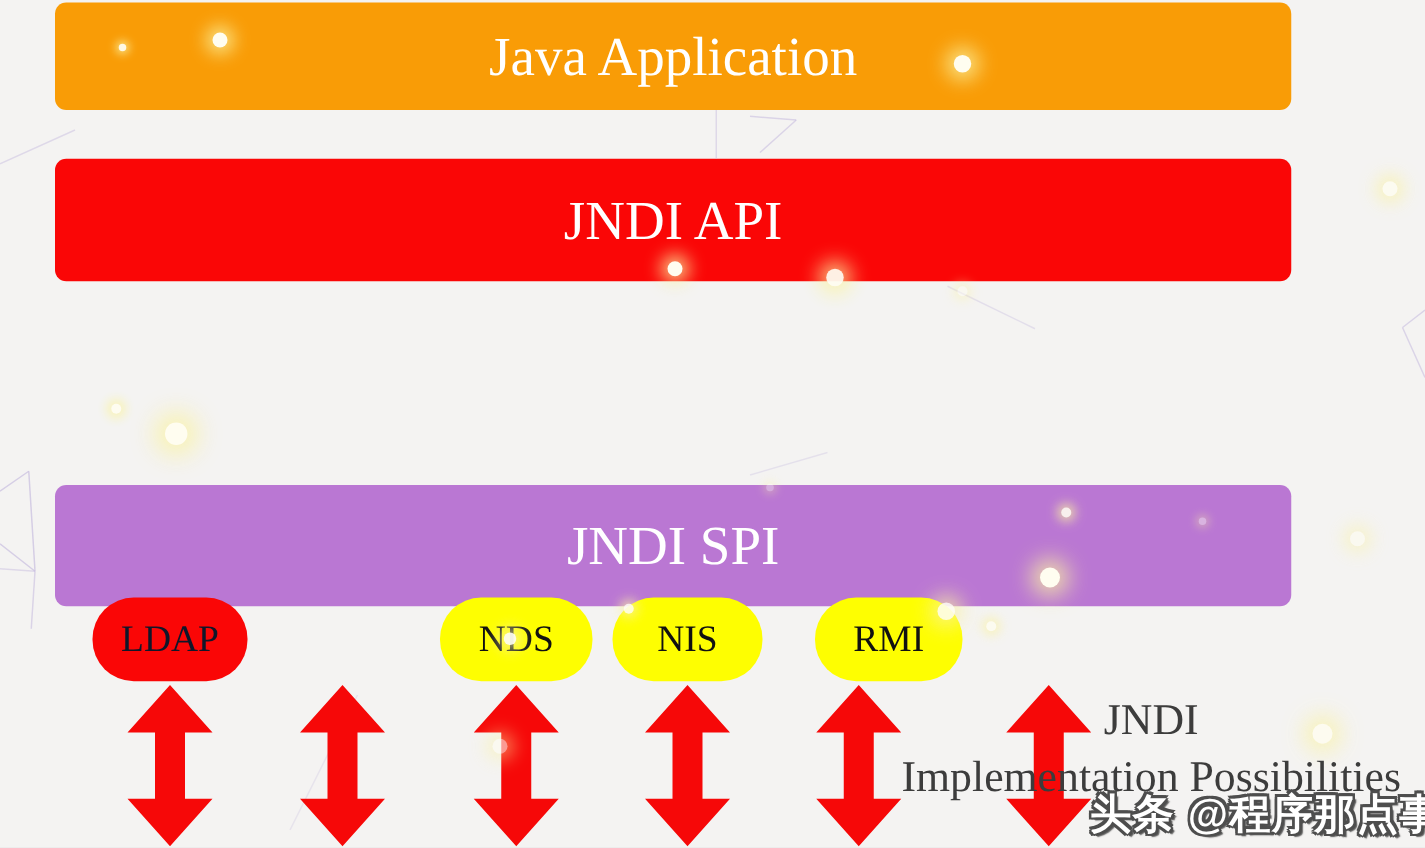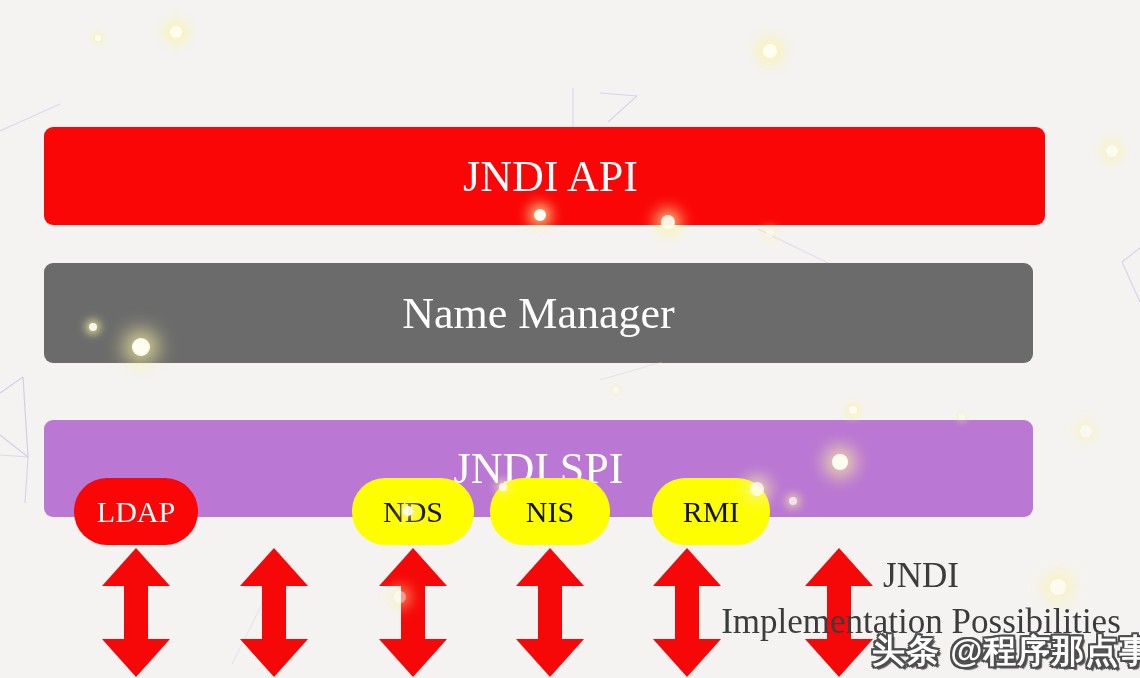--- a/index.html
+++ b/index.html
@@ -10,21 +10,21 @@
   }
   svg.decor{position:absolute;left:0;top:0;z-index:2;pointer-events:none;}
   .layer{
     position:absolute;left:44px;width:989px;z-index:1;
     display:flex;align-items:center;justify-content:center;
     font-size:44px;border-radius:9px;
   }
   #layer-java{top:2px;height:86px;}
   #layer-api{top:127px;height:98px;}
   #layer-nm{top:263px;height:100px;}
-  #layer-spi{top:420px;height:97px;}
+  #layer-spi{top:388px;height:97px;}
   .providers{position:absolute;left:0;top:0;width:100%;height:100%;z-index:3;pointer-events:none;}
   .pill{
     position:absolute;top:478px;height:67px;border-radius:33px;
     display:flex;align-items:center;justify-content:center;
     font-size:30px;
   }
   .particles{position:absolute;left:0;top:0;width:100%;height:100%;z-index:4;pointer-events:none;}
   .particle{position:absolute;border-radius:50%;background:#fffdf0;}
   .caption{
     position:absolute;left:700px;top:553px;width:442px;z-index:5;
@@ -62,29 +62,29 @@
       <line x1="600" y1="380" x2="662" y2="362" stroke="#c9bfe0" stroke-width="1.2" opacity="0.35"></line>
       <line x1="232" y1="664" x2="286" y2="556" stroke="#c9bfe0" stroke-width="1.2" opacity="0.3"></line>
       <polygon points="136,548 170,586 148,586 148,639 170,639 136,677 102,639 124,639 124,586 102,586" fill="#F60808"></polygon>
       <polygon points="274,548 308,586 286,586 286,639 308,639 274,677 240,639 262,639 262,586 240,586" fill="#F60808"></polygon>
       <polygon points="413,548 447,586 425,586 425,639 447,639 413,677 379,639 401,639 401,586 379,586" fill="#F60808"></polygon>
       <polygon points="550,548 584,586 562,586 562,639 584,639 550,677 516,639 538,639 538,586 516,586" fill="#F60808"></polygon>
       <polygon points="687,548 721,586 699,586 699,639 721,639 687,677 653,639 675,639 675,586 653,586" fill="#F60808"></polygon>
       <polygon points="839,548 873,586 851,586 851,639 873,639 839,677 805,639 827,639 827,586 805,586" fill="#F60808"></polygon>
     </svg>
 
+  <div class="layer" id="layer-java" style="background-color: rgb(249, 156, 6); color: rgb(255, 255, 255);">Java Application</div>
 
-  <div class="layer" id="layer-api" style="background-color: rgb(250, 6, 6); color: rgb(255, 255, 255); padding-left: 12px;">JNDI API</div>
+  <div class="layer" id="layer-api" style="background-color: rgb(250, 6, 6); color: rgb(255, 255, 255);">JNDI API</div>
 
-  <div class="layer" id="layer-nm" style="background-color: rgb(107, 107, 107); color: rgb(255, 255, 255);">Name Manager</div>
 
   <div class="layer" id="layer-spi" style="background-color: rgb(186, 119, 211); color: rgb(255, 255, 255);">JNDI SPI</div>
 
   <div class="providers">
-      <div class="pill" style="left: 74px; width: 124px; background-color: rgb(250, 6, 6); color: #ffffff;">LDAP</div>
+      <div class="pill" style="left: 74px; width: 124px; background-color: rgb(250, 6, 6); color: #0f172a;">LDAP</div>
       <div class="pill" style="left: 352px; width: 122px; background-color: rgb(254, 254, 1); color: rgb(17, 17, 17);">NDS</div>
       <div class="pill" style="left: 490px; width: 120px; background-color: rgb(254, 254, 1); color: rgb(17, 17, 17);">NIS</div>
       <div class="pill" style="left: 652px; width: 118px; background-color: rgb(254, 254, 1); color: rgb(17, 17, 17);">RMI</div>
     </div>
 
   <div class="particles">
       <div class="particle" style="left: 95px; top: 35px; width: 6px; height: 6px; opacity: 0.95; box-shadow: rgba(250, 242, 160, 0.8) 0px 0px 6.6px 2.7px;"></div>
       <div class="particle" style="left: 170px; top: 26px; width: 12px; height: 12px; opacity: 1; box-shadow: rgba(250, 242, 160, 0.8) 0px 0px 13.2px 5.4px;"></div>
       <div class="particle" style="left: 763px; top: 44px; width: 14px; height: 14px; opacity: 1; box-shadow: rgba(250, 242, 160, 0.8) 0px 0px 15.4px 6.3px;"></div>
       <div class="particle" style="left: 534px; top: 209px; width: 12px; height: 12px; opacity: 1; box-shadow: rgba(250, 242, 160, 0.8) 0px 0px 13.2px 5.4px;"></div>

